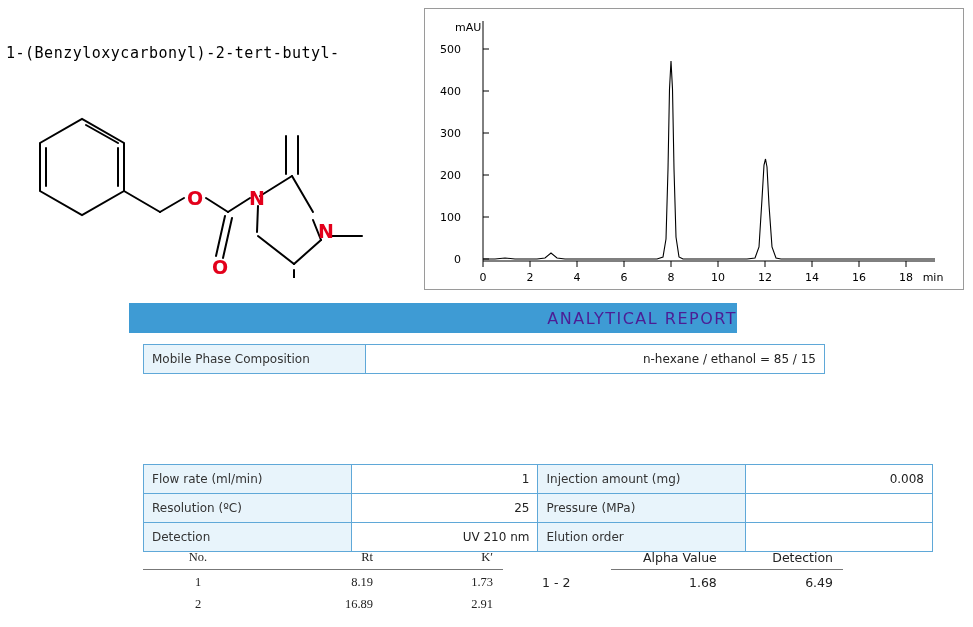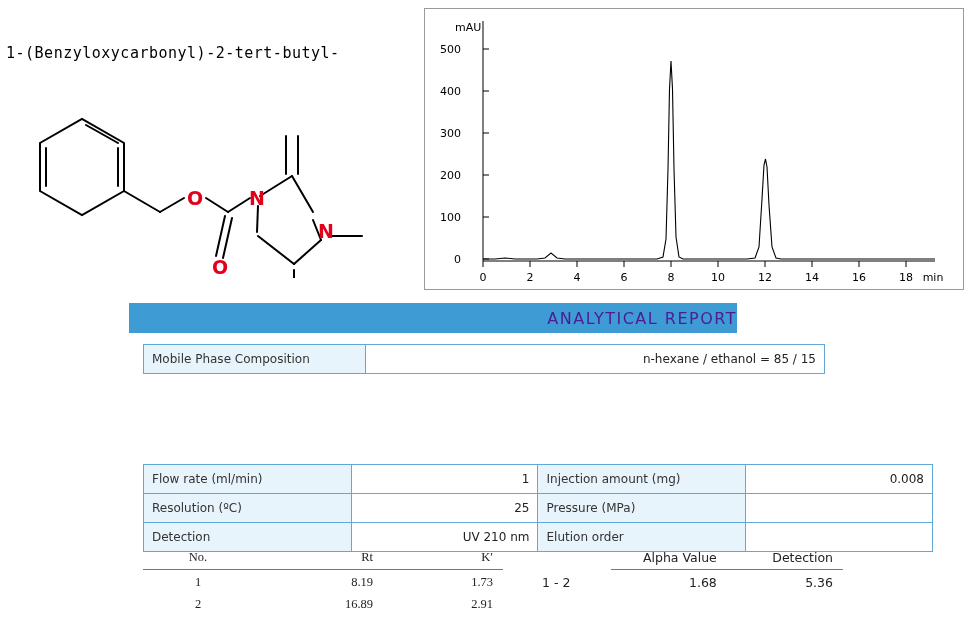--- a/index.html
+++ b/index.html
@@ -306,17 +306,17 @@
       <tr>
         <th></th>
         <th>Alpha Value</th>
         <th>Detection</th>
       </tr>
     </thead>
     <tbody>
       <tr>
         <td>1 - 2</td>
         <td>1.68</td>
-        <td>5.36</td>
+        <td>6.49</td>
       </tr>
     </tbody>
   </table>
 </div>
 
 </body></html>

